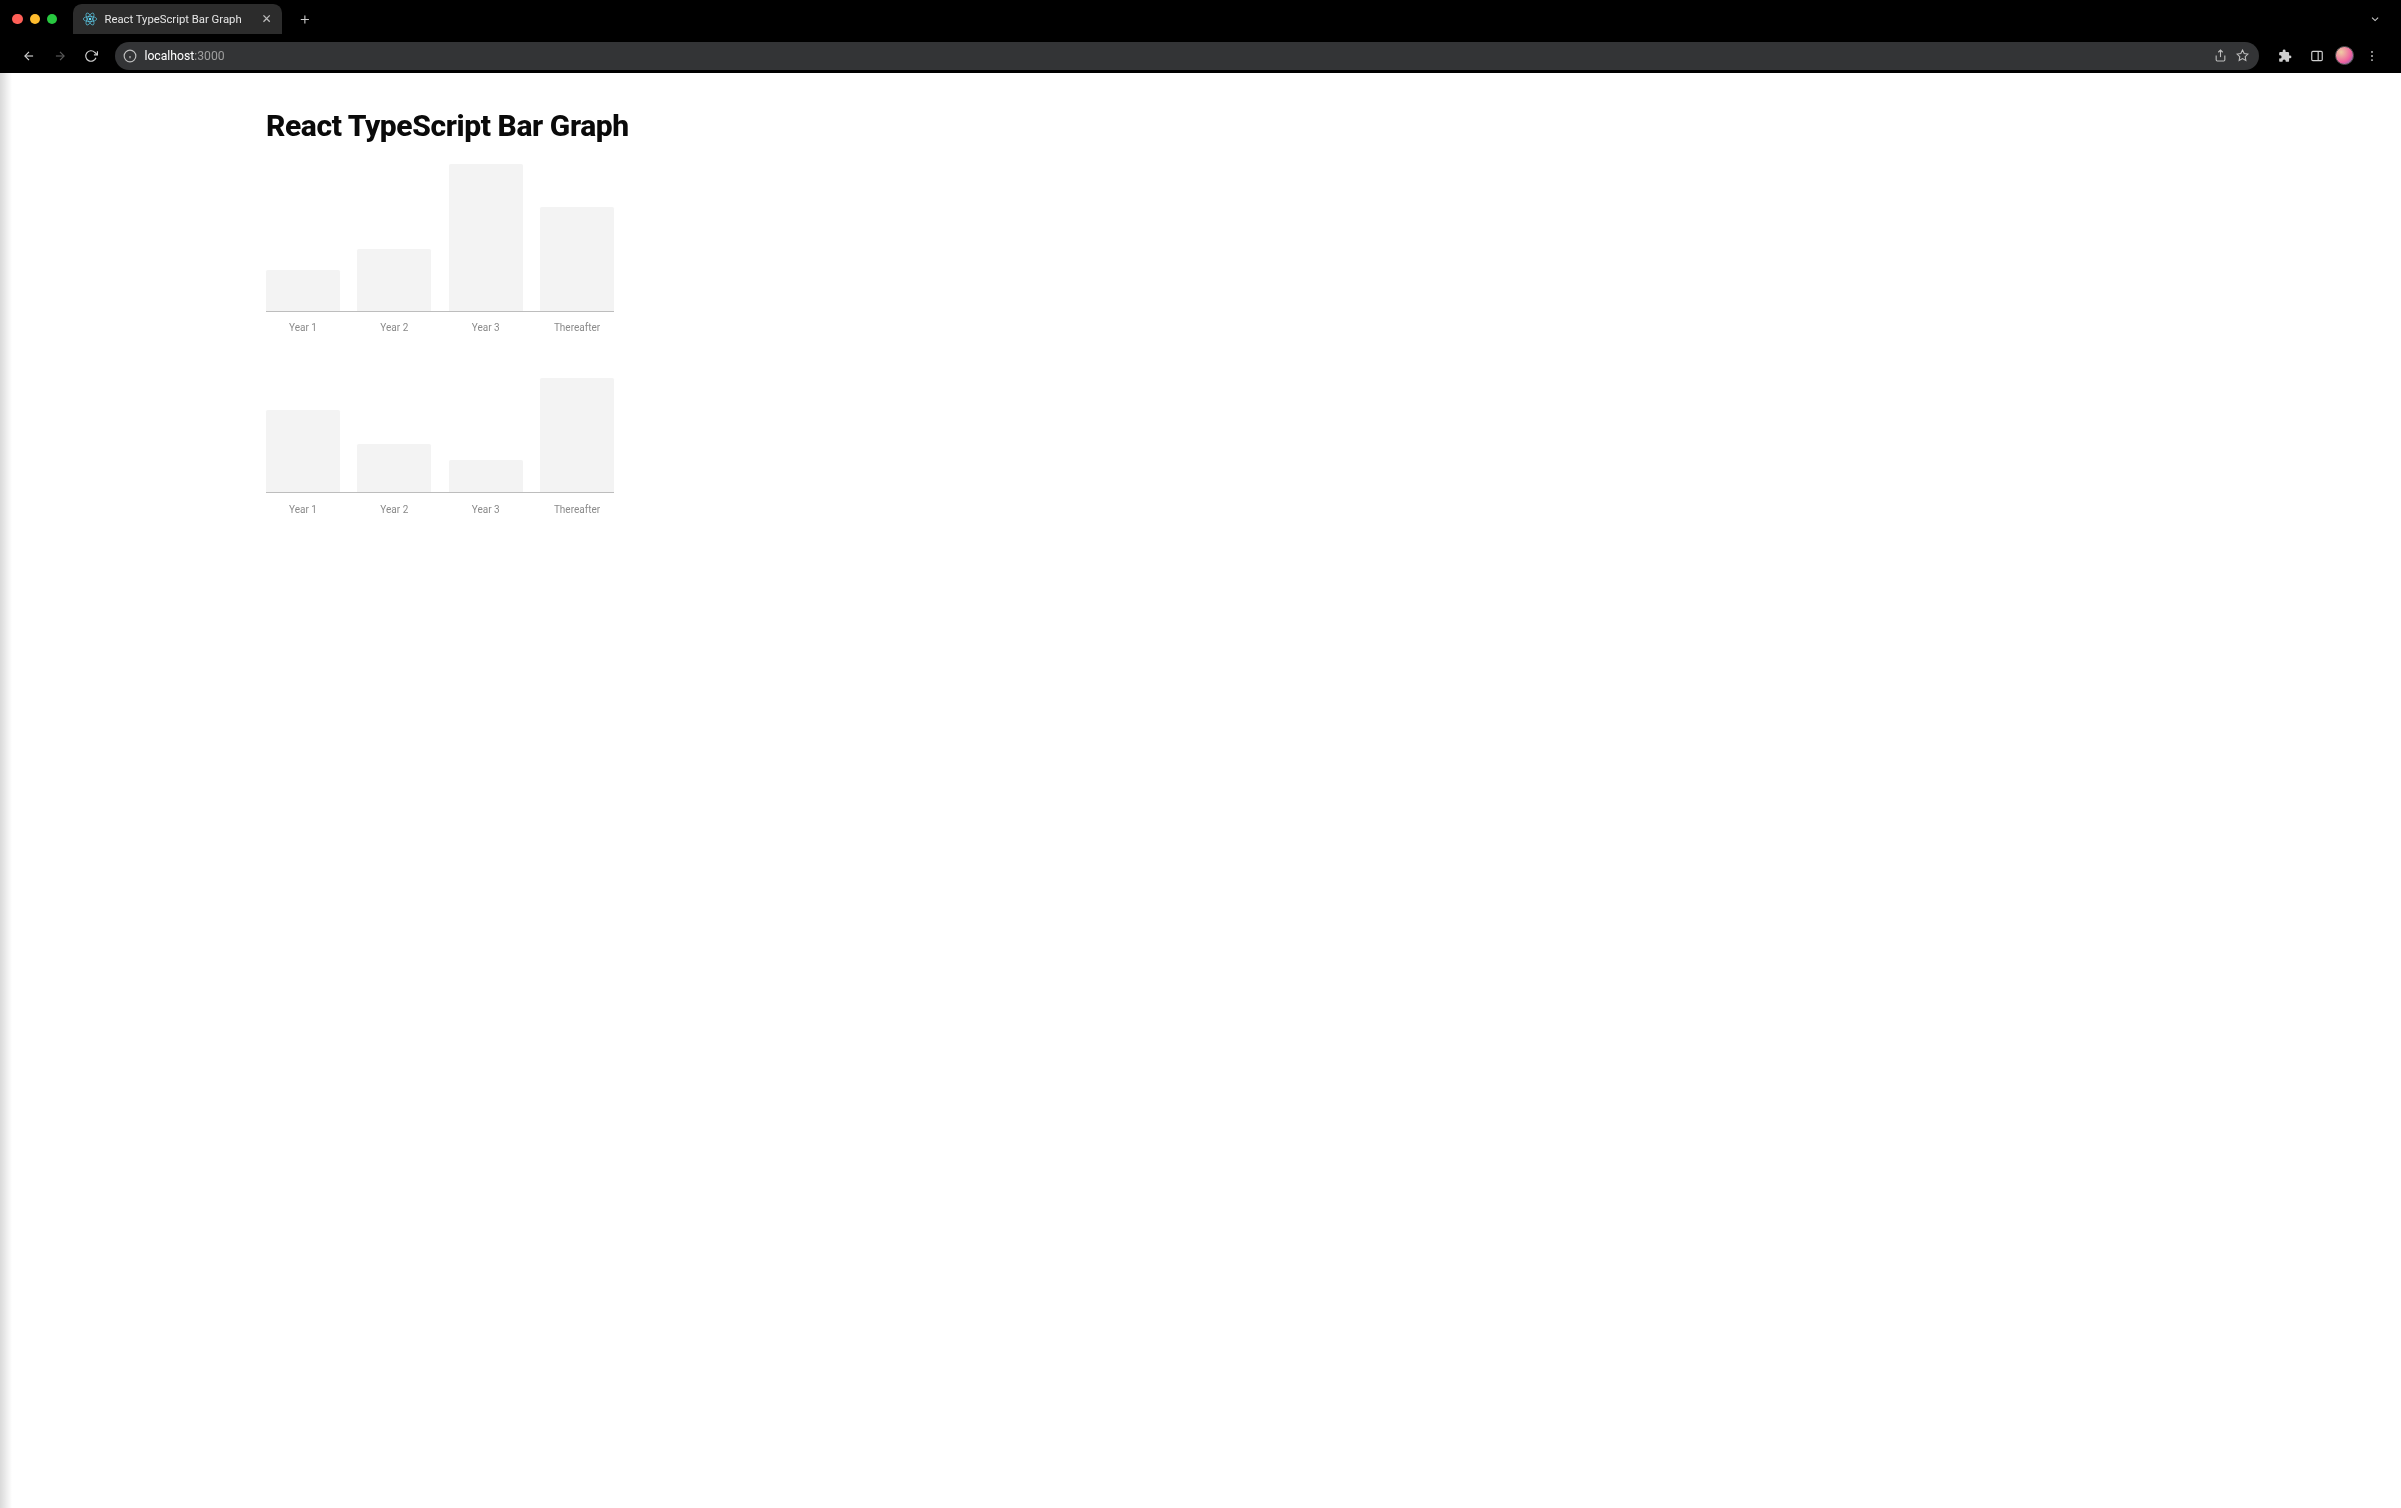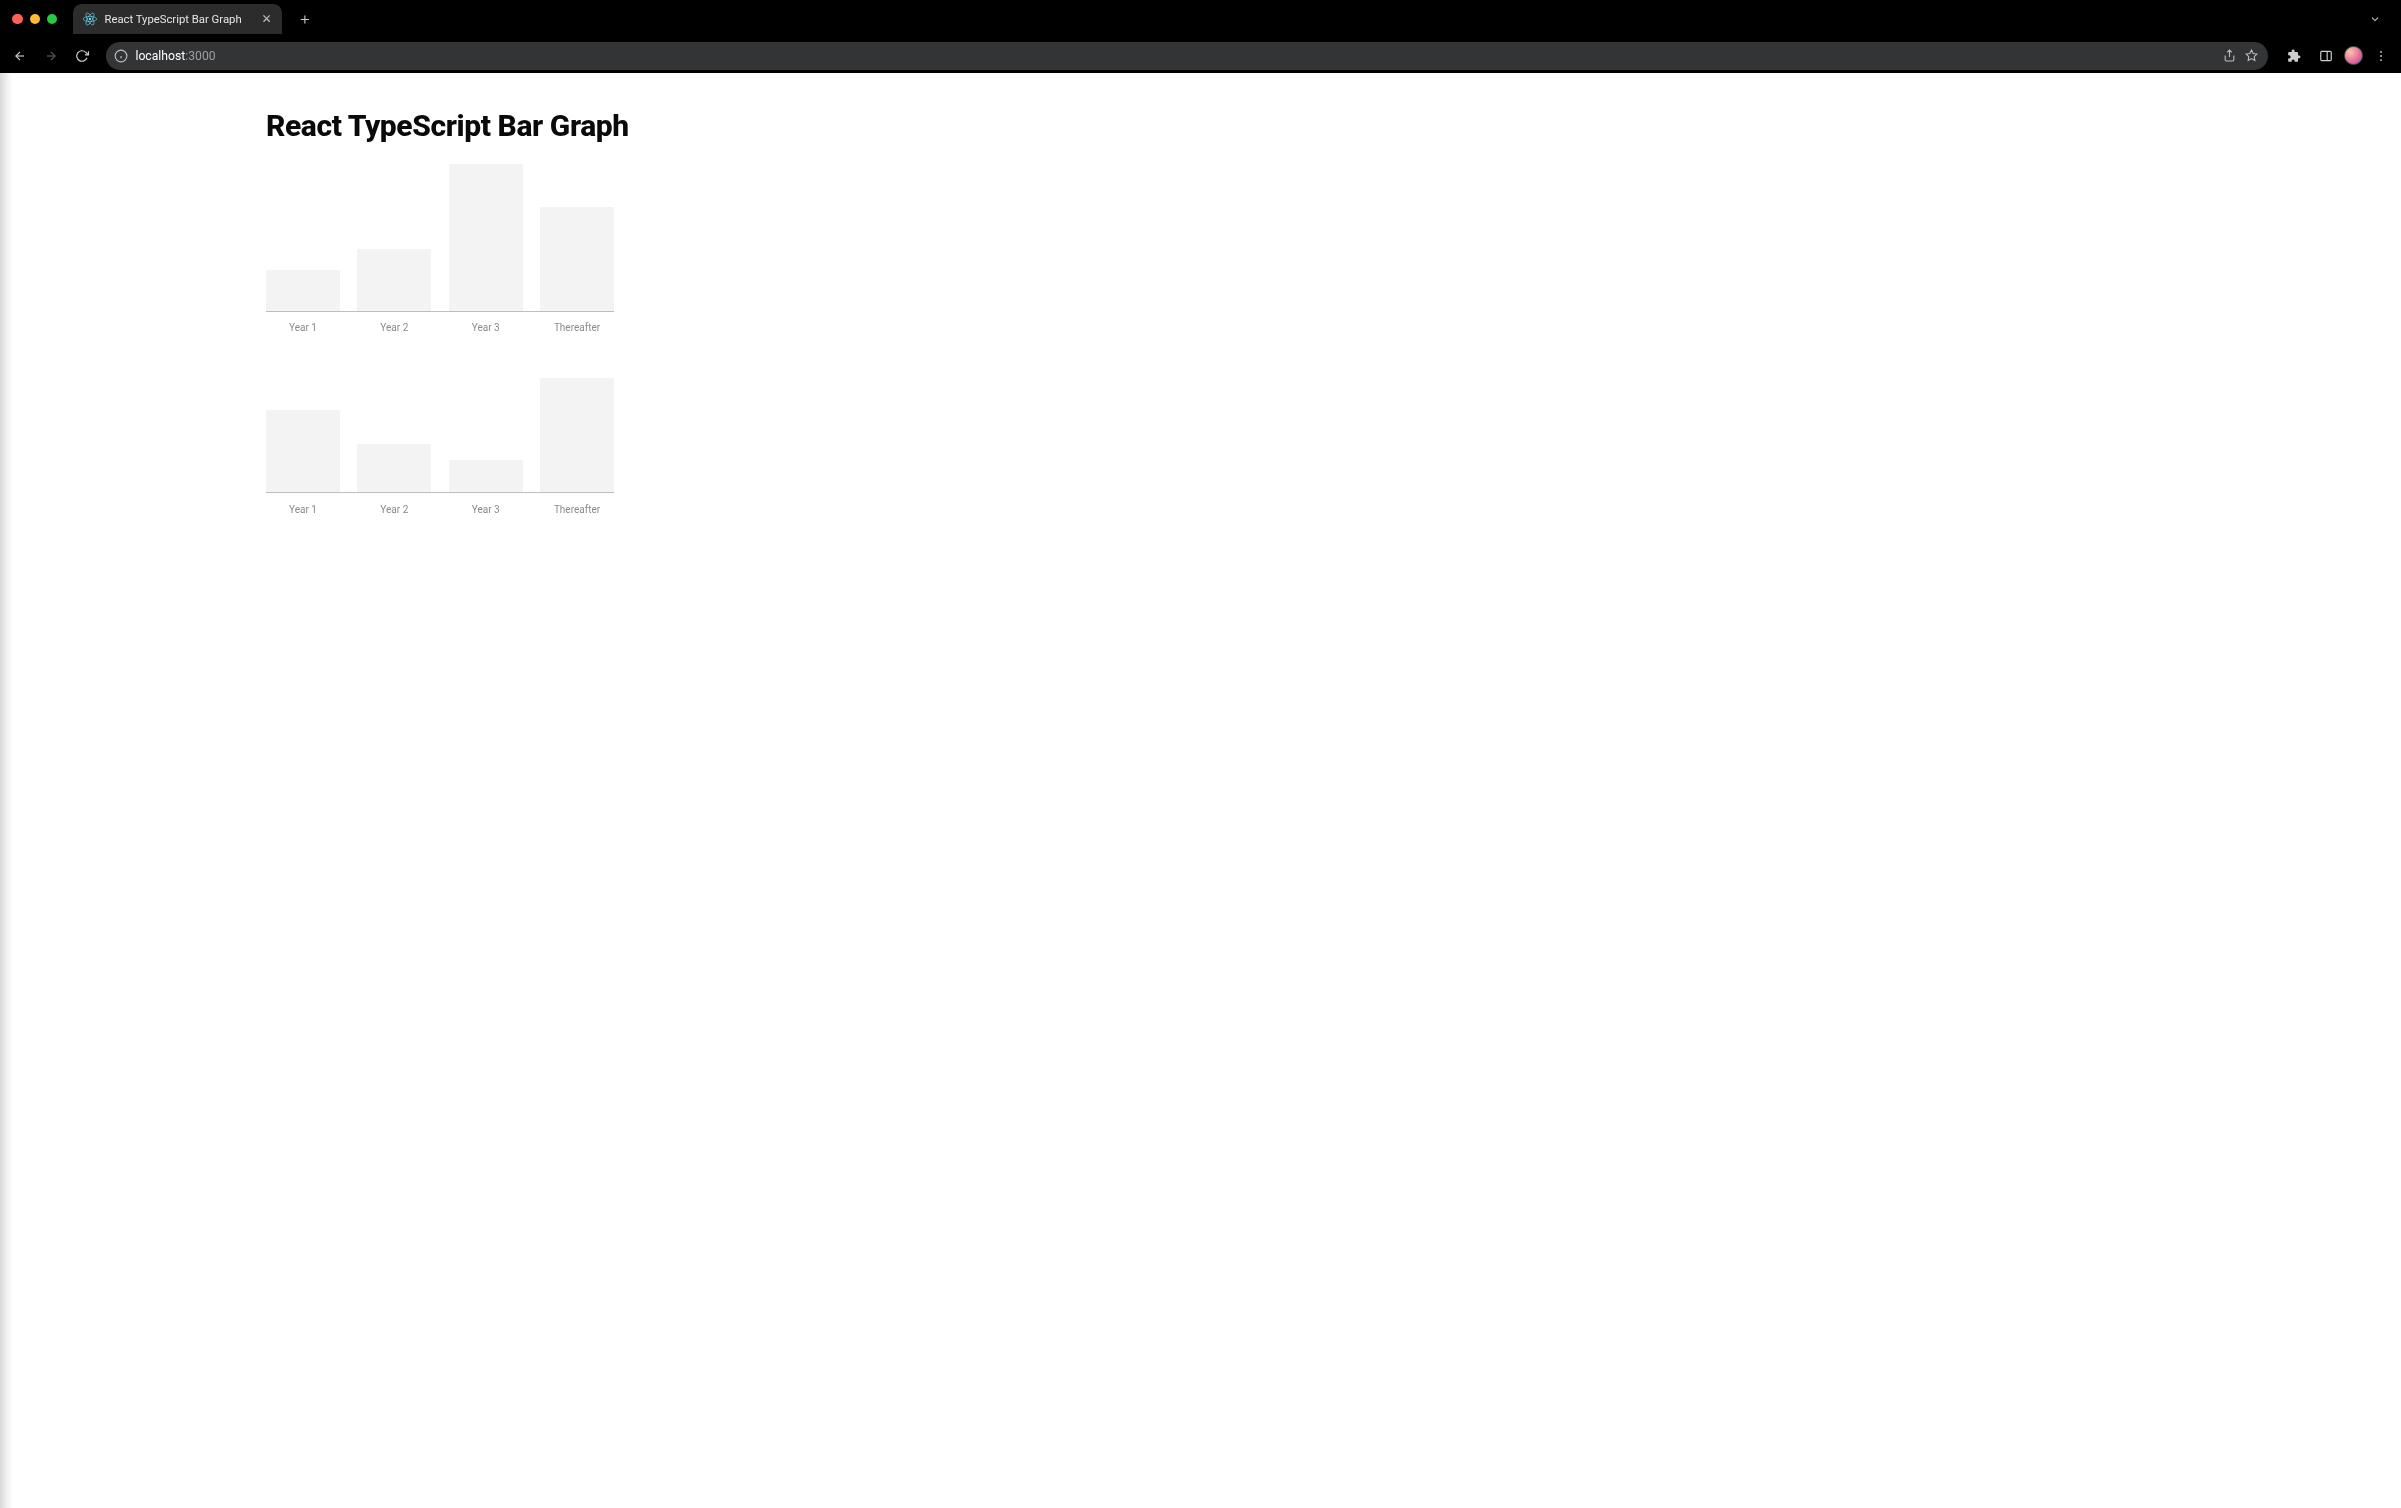--- a/index.html
+++ b/index.html
@@ -72,21 +72,21 @@
       color:#cfcfcf; font-size:12.2px; width:24.4px; height:24.4px;
       display:flex; align-items:center; justify-content:center; cursor:pointer;
       margin-right:5.2px;
     }
 
     .toolbar {
       height: 35px;
       background: #000;
       display:flex;
       align-items:center;
-      padding: 0 7px;
+      padding: 0 16px;
       gap: 5.2px;
     }
     .tb-icon-btn {
       width:26px; height:26px; display:flex; align-items:center; justify-content:center;
       color:#cfcfcf; border-radius:5.2px; cursor:pointer;
     }
     .tb-icon-btn.disabled { color:#5a5a5a; cursor:default; }
     .tb-icon-btn svg { width:14px; height:14px; }
 
     .omnibox {

